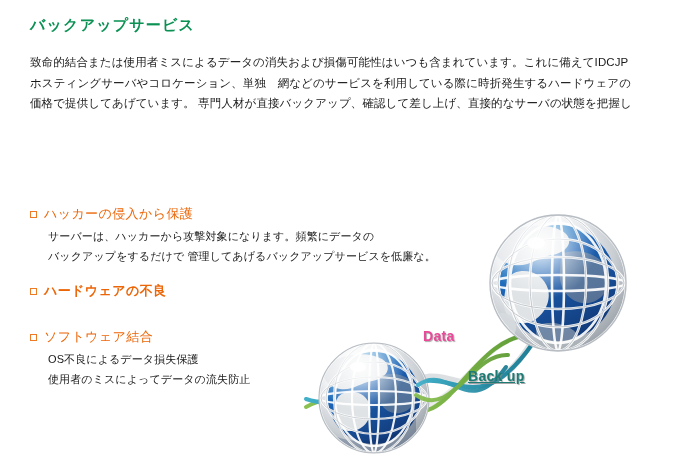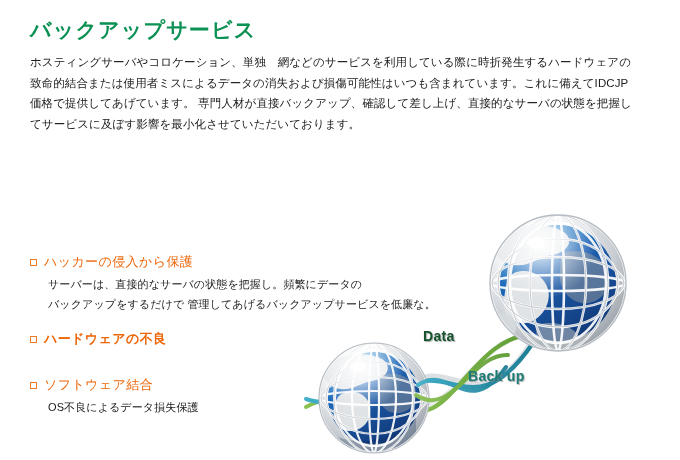--- a/index.html
+++ b/index.html
@@ -20,21 +20,21 @@
     position: absolute;
     left: 0; top: 0;
     width: 680px;
     height: 460px;
   }
 
   
   .h-green {
     position: absolute;
     color: #0b9154;
-    font-size: 21px;
+    font-size: 15px;
     font-weight: bold;
     letter-spacing: 1.2px;
     white-space: nowrap;
   }
   #title-main  { left: 30px; top: 16px; }
   #title-need  { left: 30px; top: 168px; }
 
   
   #intro {
     position: absolute;
@@ -48,21 +48,21 @@
   }
   #intro p { margin: 0; }
 
   
   #feature-list {
     position: absolute;
     left: 28px;
     top: 205px;
     width: 420px;
   }
-  .feature-block { position: relative; margin-bottom: 14px; margin-top: 48px; }
+  .feature-block { position: relative; margin-bottom: 14px; }
   .feature-head {
     position: relative;
     padding-left: 16px;
     color: #ec6608;
     font-size: 13px;
     line-height: 18px;
     letter-spacing: 0.4px;
     white-space: nowrap;
   }
   .bullet-sq {
@@ -95,65 +95,65 @@
   }
 
   .cap {
     position: absolute;
     font-size: 14px;
     font-weight: bold;
     letter-spacing: 0.3px;
     text-shadow: 1px 1px 1px rgba(140,140,140,0.75);
     white-space: nowrap;
   }
-  #cap-data    { left: 123px; top: 133px; color: #14532d; }
-  #cap-backup  { left: 168px; top: 173px; color: #1c7c75; }
+  #cap-data    { left: 123px; top: 133px; color: #ec4899; }
+  #cap-backup  { left: 168px; top: 173px; color: #1c7c75; text-decoration: underline; }
 </style>
 </head>
 <body>
 
 <div class="page">
 
   <div class="h-green" id="title-main">バックアップサービス</div>
 
   <div id="intro">
+    <p>致命的結合または使用者ミスによるデータの消失および損傷可能性はいつも含まれています。これに備えてIDCJP</p>
     <p>ホスティングサーバやコロケーション、単独　網などのサービスを利用している際に時折発生するハードウェアの</p>
-    <p>致命的結合または使用者ミスによるデータの消失および損傷可能性はいつも含まれています。これに備えてIDCJP</p>
     <p>価格で提供してあげています。 専門人材が直接バックアップ、確認して差し上げ、直接的なサーバの状態を把握し</p>
-    <p>てサービスに及ぼす影響を最小化させていただいております。</p>
   </div>
 
 
   <div id="feature-list">
 
     <div class="feature-block">
       <div class="feature-head">
         <span class="bullet-sq"></span>
         <span>ハッカーの侵入から保護</span>
       </div>
       <div class="feature-body">
-        <div>サーバーは、直接的なサーバの状態を把握し。頻繁にデータの</div>
+        <div>サーバーは、ハッカーから攻撃対象になります。頻繁にデータの</div>
         <div>バックアップをするだけで 管理してあげるバックアップサービスを低廉な。</div>
       </div>
     </div>
 
     <div class="feature-block" style="margin-top:16px;font-weight:bold;">
       <div class="feature-head">
         <span class="bullet-sq"></span>
         <span>ハードウェアの不良</span>
       </div>
     </div>
 
     <div class="feature-block" style="margin-top:28px;">
       <div class="feature-head">
         <span class="bullet-sq"></span>
         <span>ソフトウェア結合</span>
       </div>
       <div class="feature-body">
         <div>OS不良によるデータ損失保護</div>
+        <div>使用者のミスによってデータの流失防止</div>
       </div>
     </div>
 
   </div>
 
   <div id="graphic">
 
     <svg width="380" height="265" viewBox="0 0 380 265">
       <defs>
 

